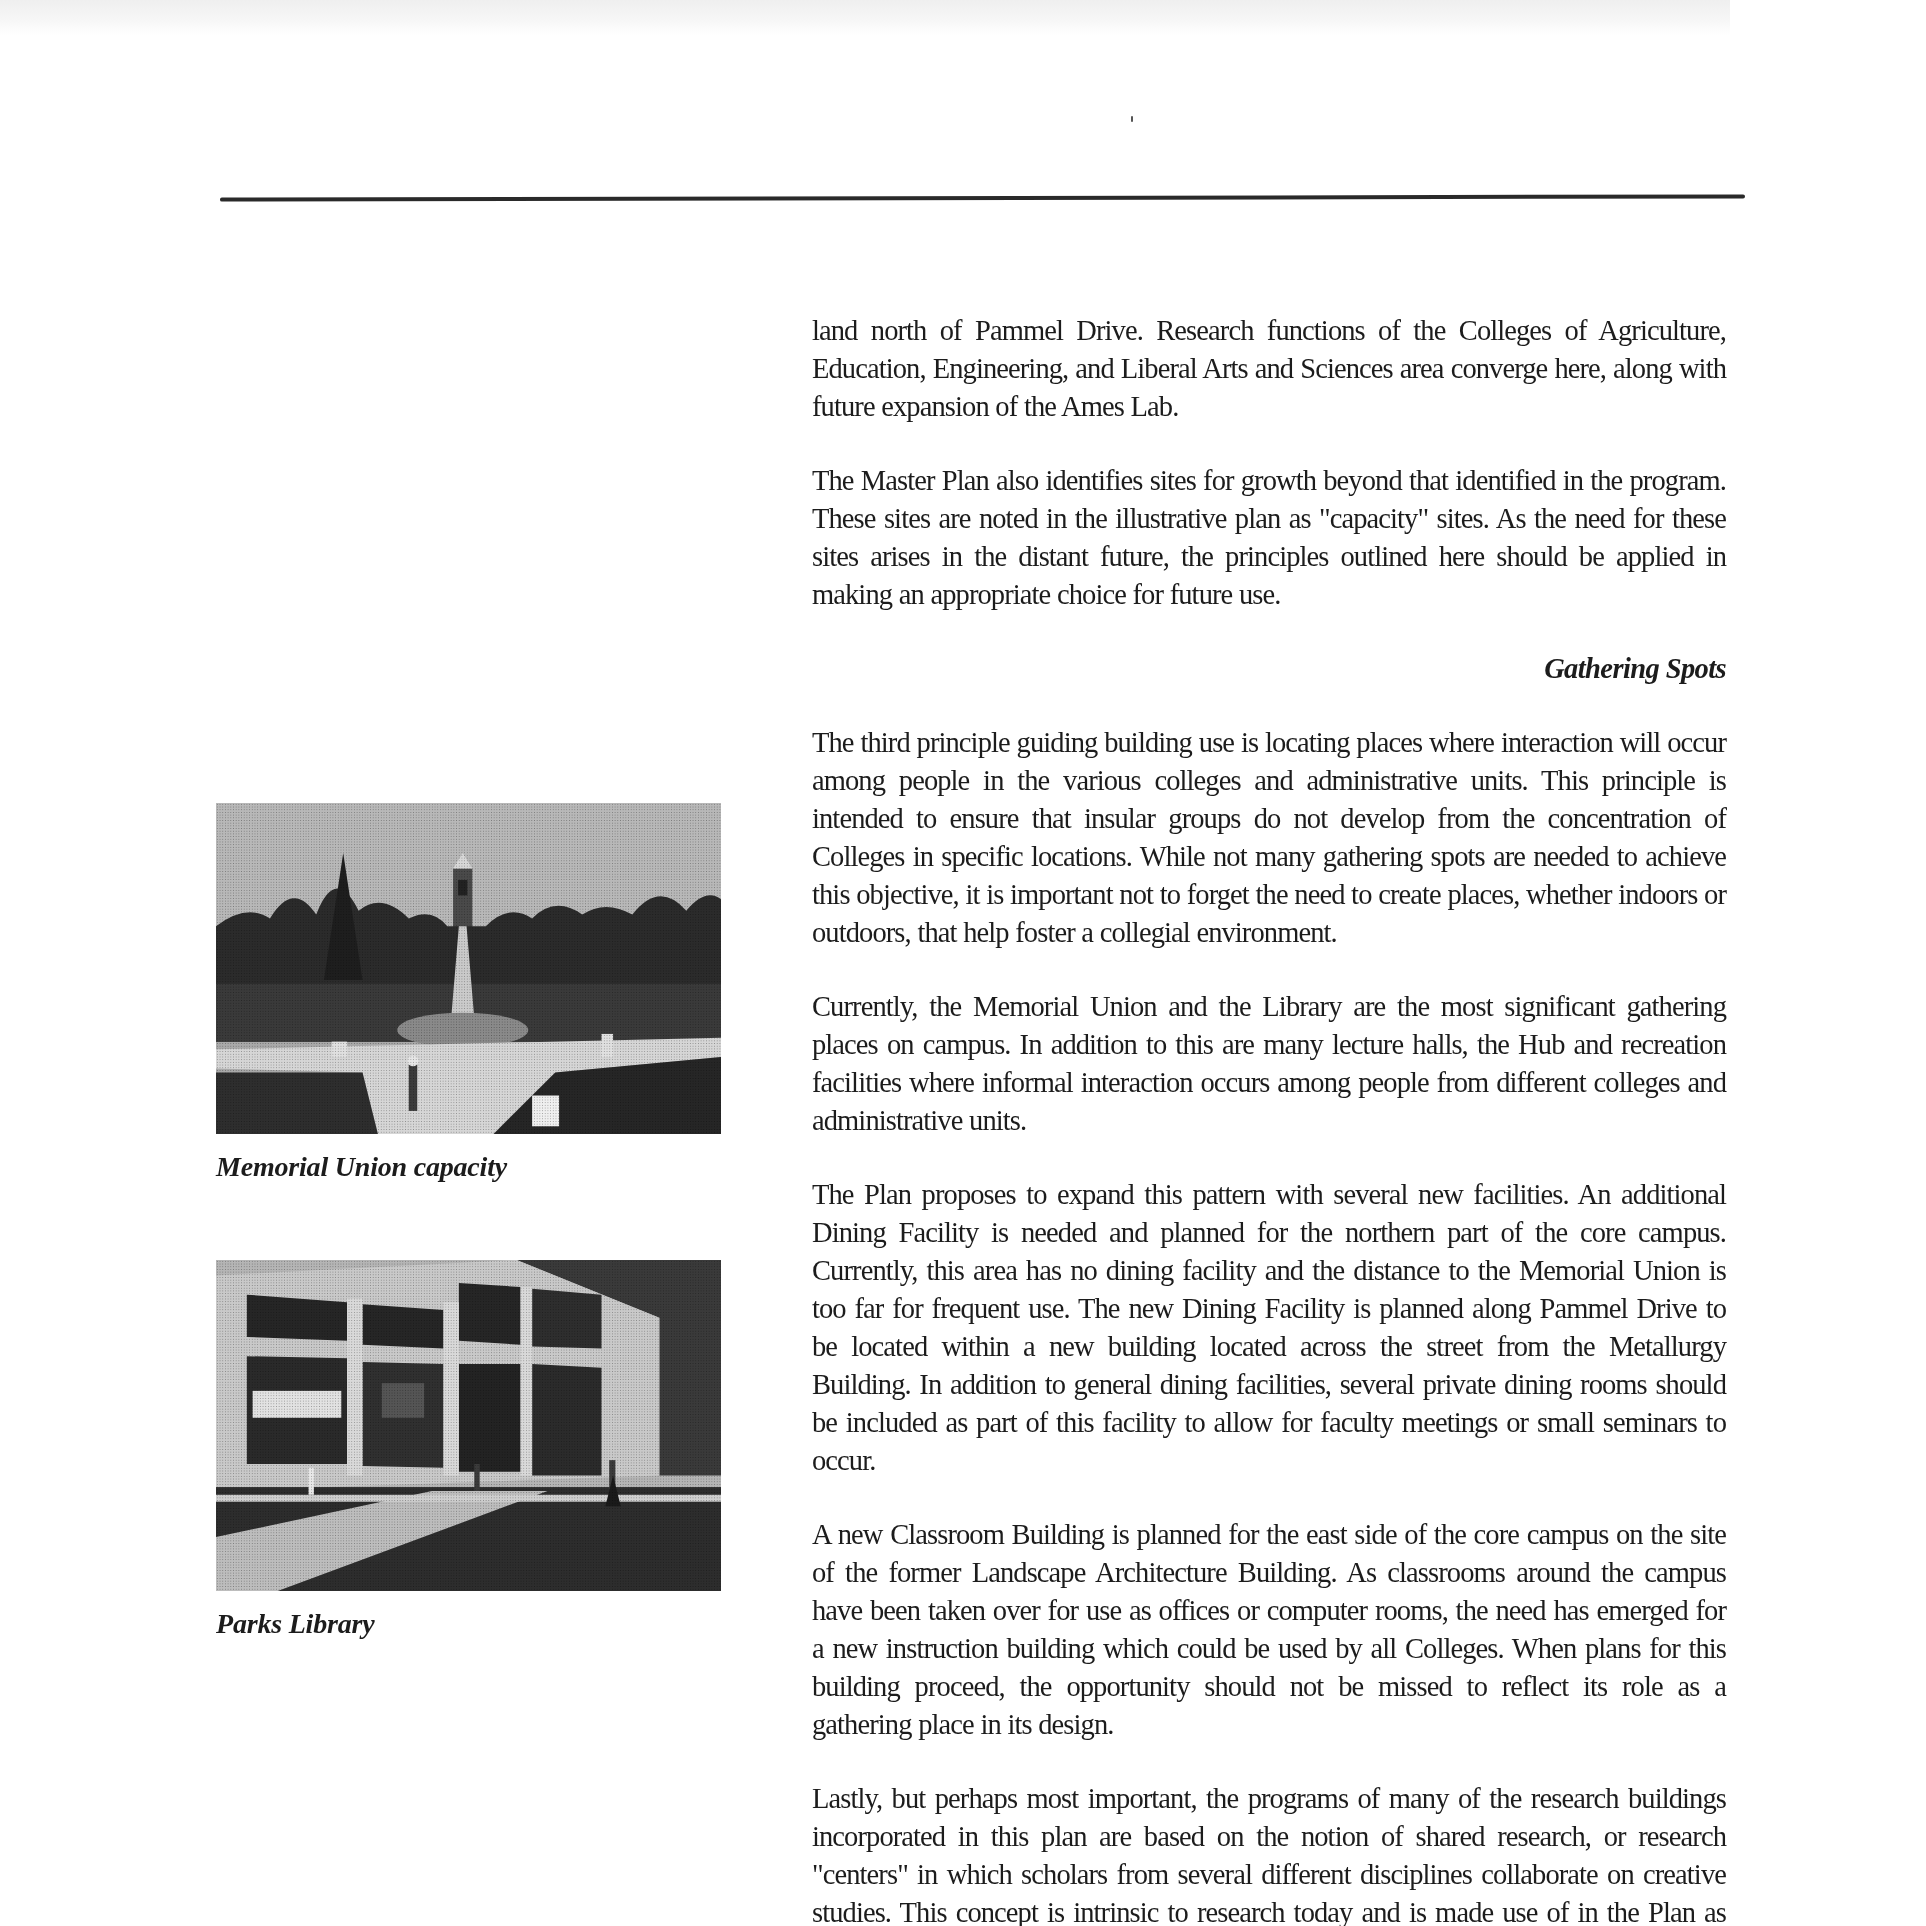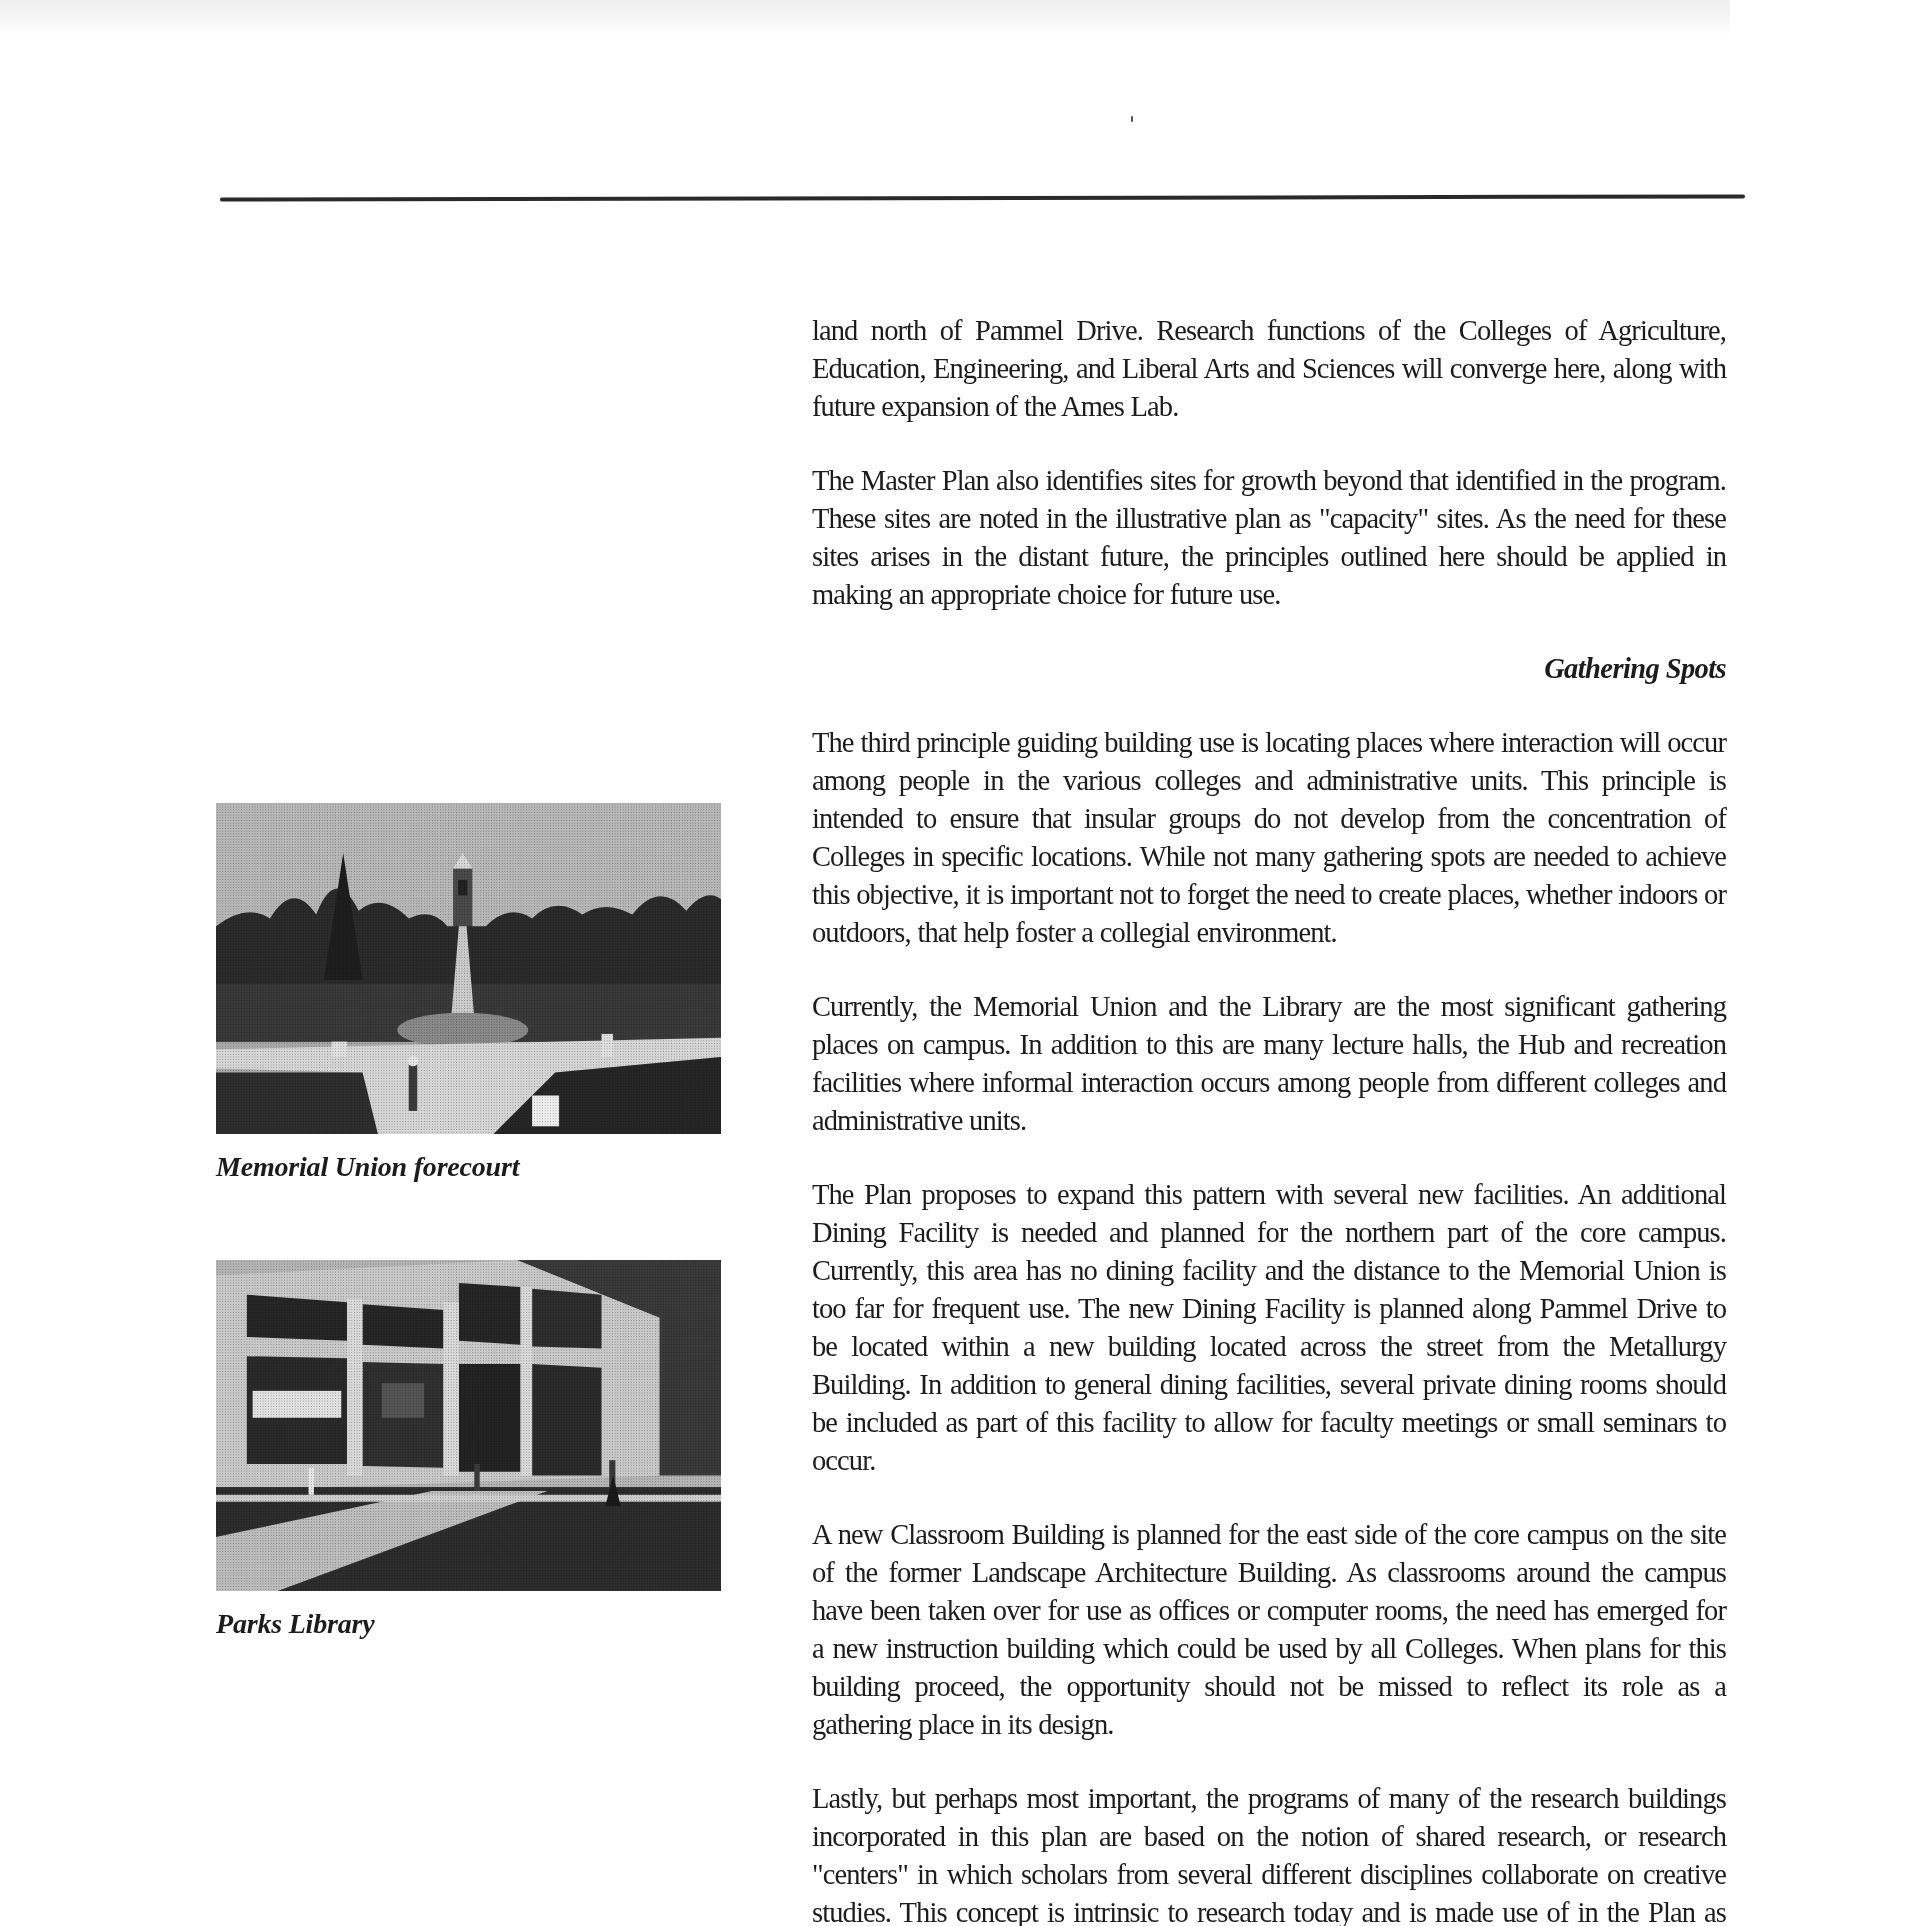--- a/index.html
+++ b/index.html
@@ -125,21 +125,21 @@
       <polygon points="0,700 380,700 420,860 0,860" fill="#2e2e2e"></polygon>
       <polygon points="880,700 1310,660 1310,860 720,860" fill="#262626"></polygon>
 
       <rect x="500" y="680" width="22" height="120" fill="#3b3b3b"></rect>
       <circle cx="511" cy="670" r="14" fill="#e6e6e6"></circle>
       <rect x="820" y="760" width="70" height="80" fill="#efefef"></rect>
       <rect x="300" y="620" width="40" height="40" fill="#e0e0e0"></rect>
       <rect x="1000" y="600" width="30" height="60" fill="#e0e0e0"></rect>
     </svg>
   </div>
-  <figcaption class="caption">Memorial Union forecourt</figcaption>
+  <figcaption class="caption">Memorial Union capacity</figcaption>
 </figure>
 
 <figure class="figure figure-library">
   <div class="photo">
     <svg viewBox="0 0 1310 860" preserveAspectRatio="none">
       <rect x="0" y="0" width="1310" height="860" fill="#b5b5b5"></rect>
 
       <polygon points="780,0 1310,0 1310,560 1150,560 1150,150" fill="#3a3a3a"></polygon>
 
       <polygon points="0,40 780,0 1150,150 1150,560 0,600" fill="#c9c9c9"></polygon>
@@ -168,21 +168,21 @@
       <rect x="240" y="540" width="14" height="70" fill="#e8e8e8"></rect>
       <rect x="670" y="530" width="14" height="70" fill="#3b3b3b"></rect>
       <rect x="1020" y="520" width="16" height="80" fill="#3b3b3b"></rect>
       <polygon points="1010,640 1030,560 1050,640" fill="#1a1a1a"></polygon>
     </svg>
   </div>
   <figcaption class="caption">Parks Library</figcaption>
 </figure>
 
 <div class="right-col">
-  <p class="para">land north of Pammel Drive. Research functions of the Colleges of Agriculture, Education, Engineering, and Liberal Arts and Sciences will converge here, along with future expansion of the Ames Lab.</p>
+  <p class="para">land north of Pammel Drive. Research functions of the Colleges of Agriculture, Education, Engineering, and Liberal Arts and Sciences area converge here, along with future expansion of the Ames Lab.</p>
   <p class="para">The Master Plan also identifies sites for growth beyond that identified in the program. These sites are noted in the illustrative plan as "capacity" sites. As the need for these sites arises in the distant future, the principles outlined here should be applied in making an appropriate choice for future use.</p>
   <h2 class="section-heading">Gathering Spots</h2>
   <p class="para">The third principle guiding building use is locating places where interaction will occur among people in the various colleges and administrative units. This principle is intended to ensure that insular groups do not develop from the concentration of Colleges in specific locations. While not many gathering spots are needed to achieve this objective, it is important not to forget the need to create places, whether indoors or outdoors, that help foster a collegial environment.</p>
   <p class="para">Currently, the Memorial Union and the Library are the most significant gathering places on campus. In addition to this are many lecture halls, the Hub and recreation facilities where informal interaction occurs among people from different colleges and administrative units.</p>
   <p class="para">The Plan proposes to expand this pattern with several new facilities. An additional Dining Facility is needed and planned for the northern part of the core campus. Currently, this area has no dining facility and the distance to the Memorial Union is too far for frequent use. The new Dining Facility is planned along Pammel Drive to be located within a new building located across the street from the Metallurgy Building. In addition to general dining facilities, several private dining rooms should be included as part of this facility to allow for faculty meetings or small seminars to occur.</p>
   <p class="para">A new Classroom Building is planned for the east side of the core campus on the site of the former Landscape Architecture Building. As classrooms around the campus have been taken over for use as offices or computer rooms, the need has emerged for a new instruction building which could be used by all Colleges. When plans for this building proceed, the opportunity should not be missed to reflect its role as a gathering place in its design.</p>
   <p class="para">Lastly, but perhaps most important, the programs of many of the research buildings incorporated in this plan are based on the notion of shared research, or research "centers" in which scholars from several different disciplines collaborate on creative studies. This concept is intrinsic to research today and is made use of in the Plan as one of several ways of achieving a collaborative academic environment.</p>
 </div>
 
 

